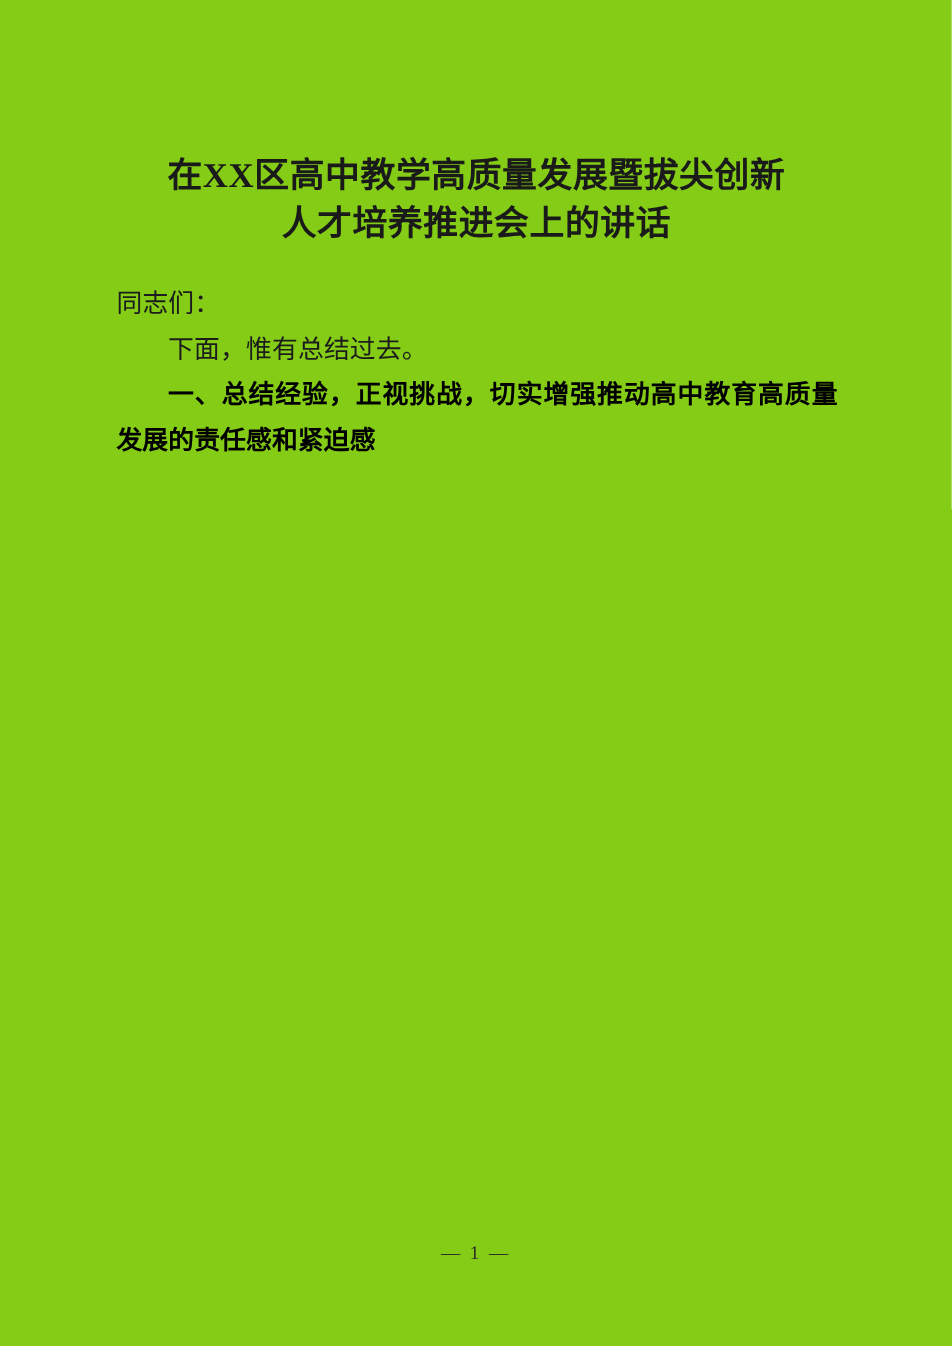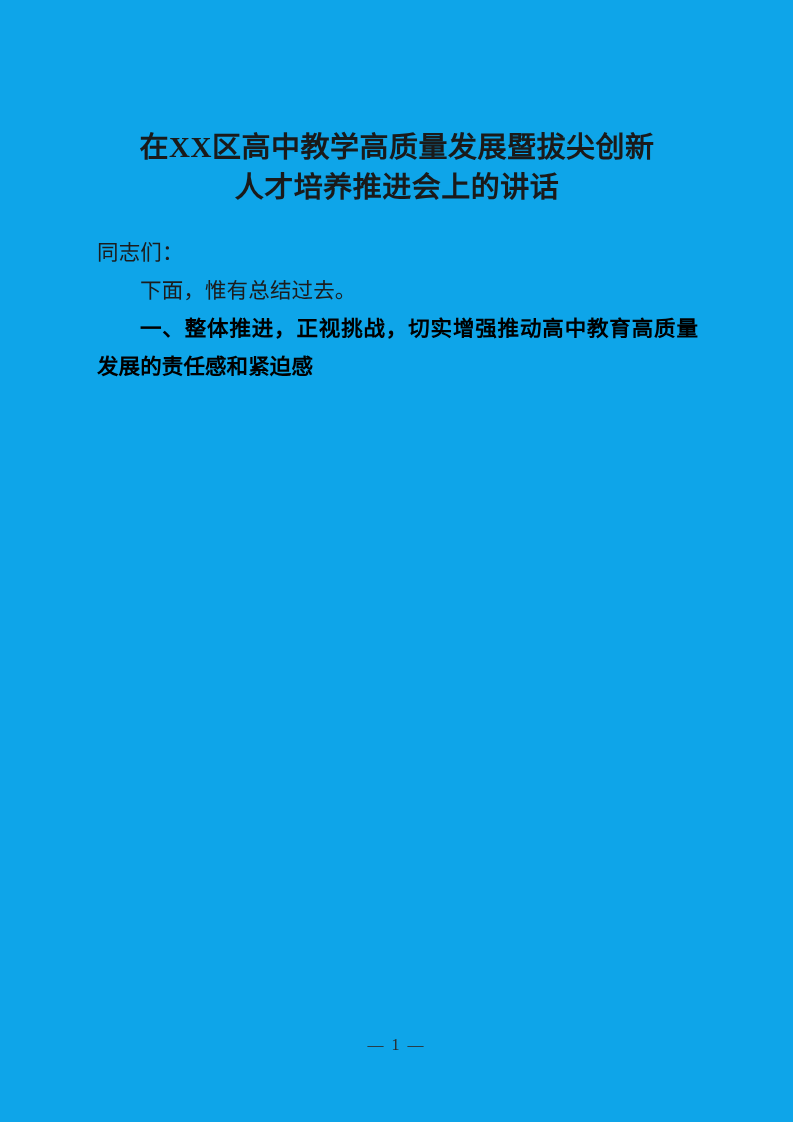--- a/index.html
+++ b/index.html
@@ -17,21 +17,21 @@
     color: #000000;
     -webkit-font-smoothing: antialiased;
   }
 
   .page {
     position: absolute;
     inset: 0;
     width: 793px;
     height: 1122px;
     box-sizing: border-box;
-    background: #0ea5e9;
+    background: #84cc16;
   }
 
   
   .doc-title {
     position: absolute;
     left: 97px;
     top: 108px;
     width: 600px;
     text-align: center;
     font-family: "Liberation Serif", "DejaVu Serif", serif;
@@ -101,21 +101,21 @@
   <h1 class="doc-title">在XX区高中教学高质量发展暨拔尖创新
 人才培养推进会上的讲话</h1>
 
   <div class="content">
 
     <p class="para">同志们：</p>
 
 
     <p class="para indent">下面，惟有总结过去。</p>
 
-    <p class="heading">一、整体推进，正视挑战，切实增强推动高中教育高质量发展的责任感和紧迫感</p>
+    <p class="heading">一、总结经验，正视挑战，切实增强推动高中教育高质量发展的责任感和紧迫感</p>
 
 
 
   </div>
 
   <div class="page-footer">— 1 —</div>
 
 </div>
 
 </body></html>

